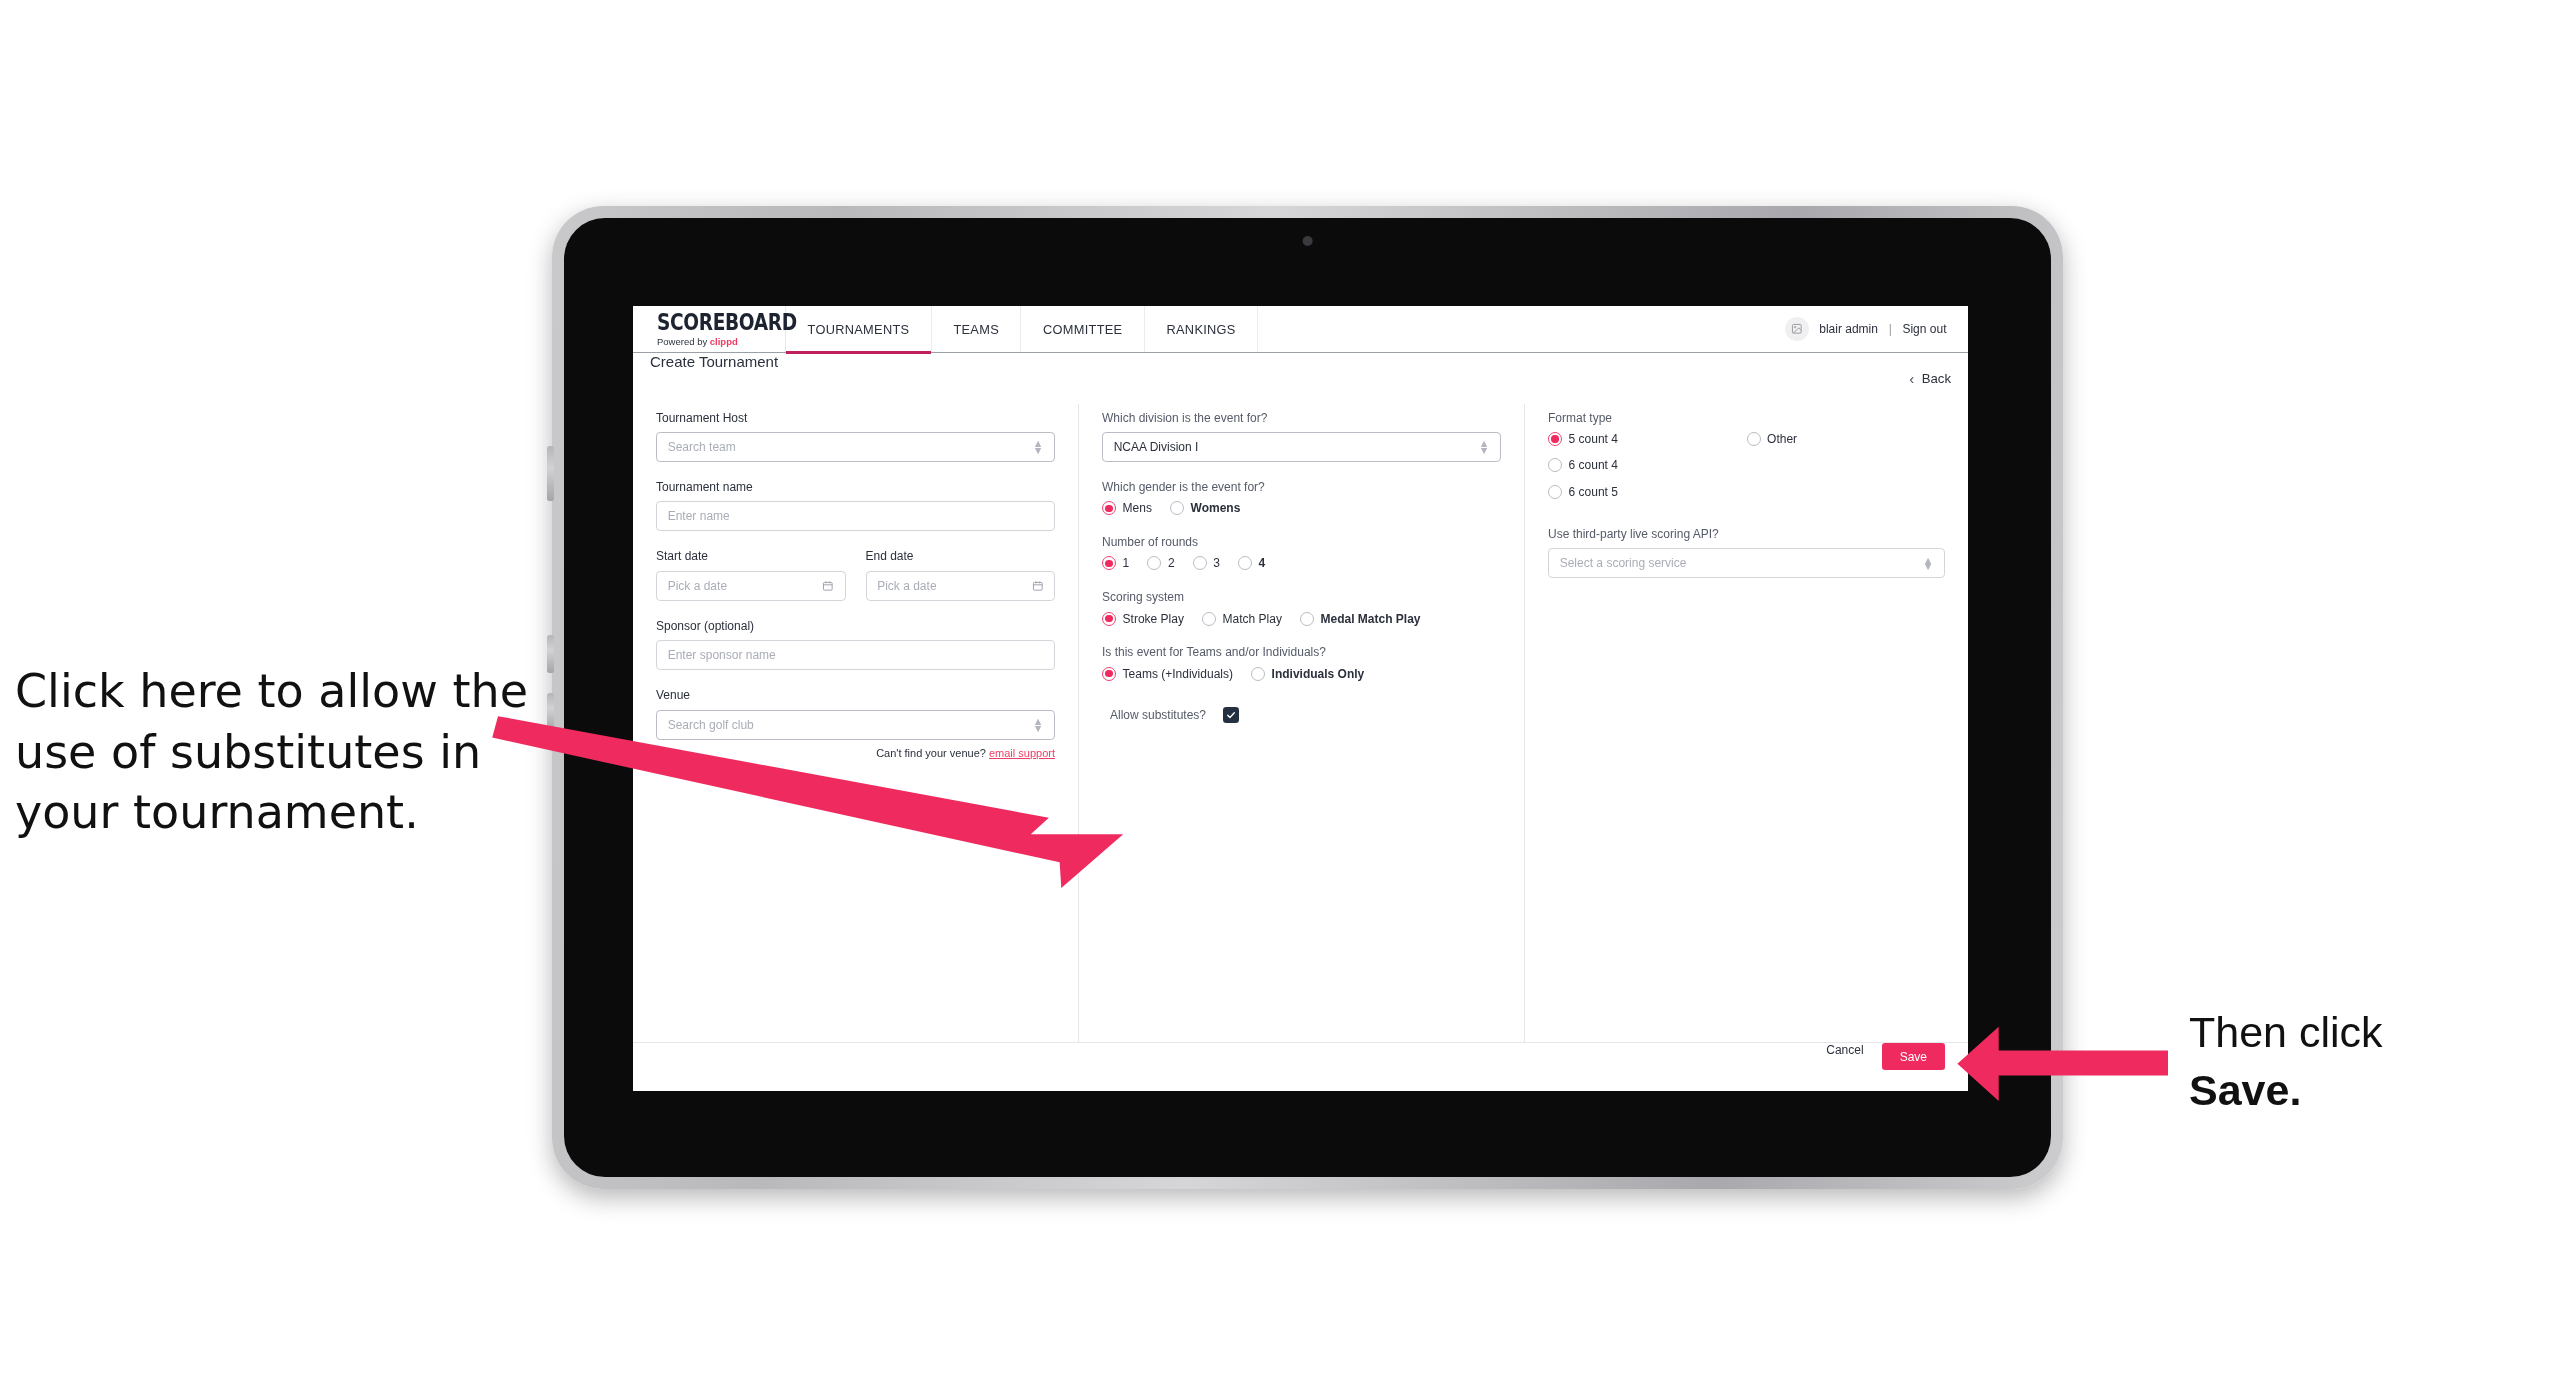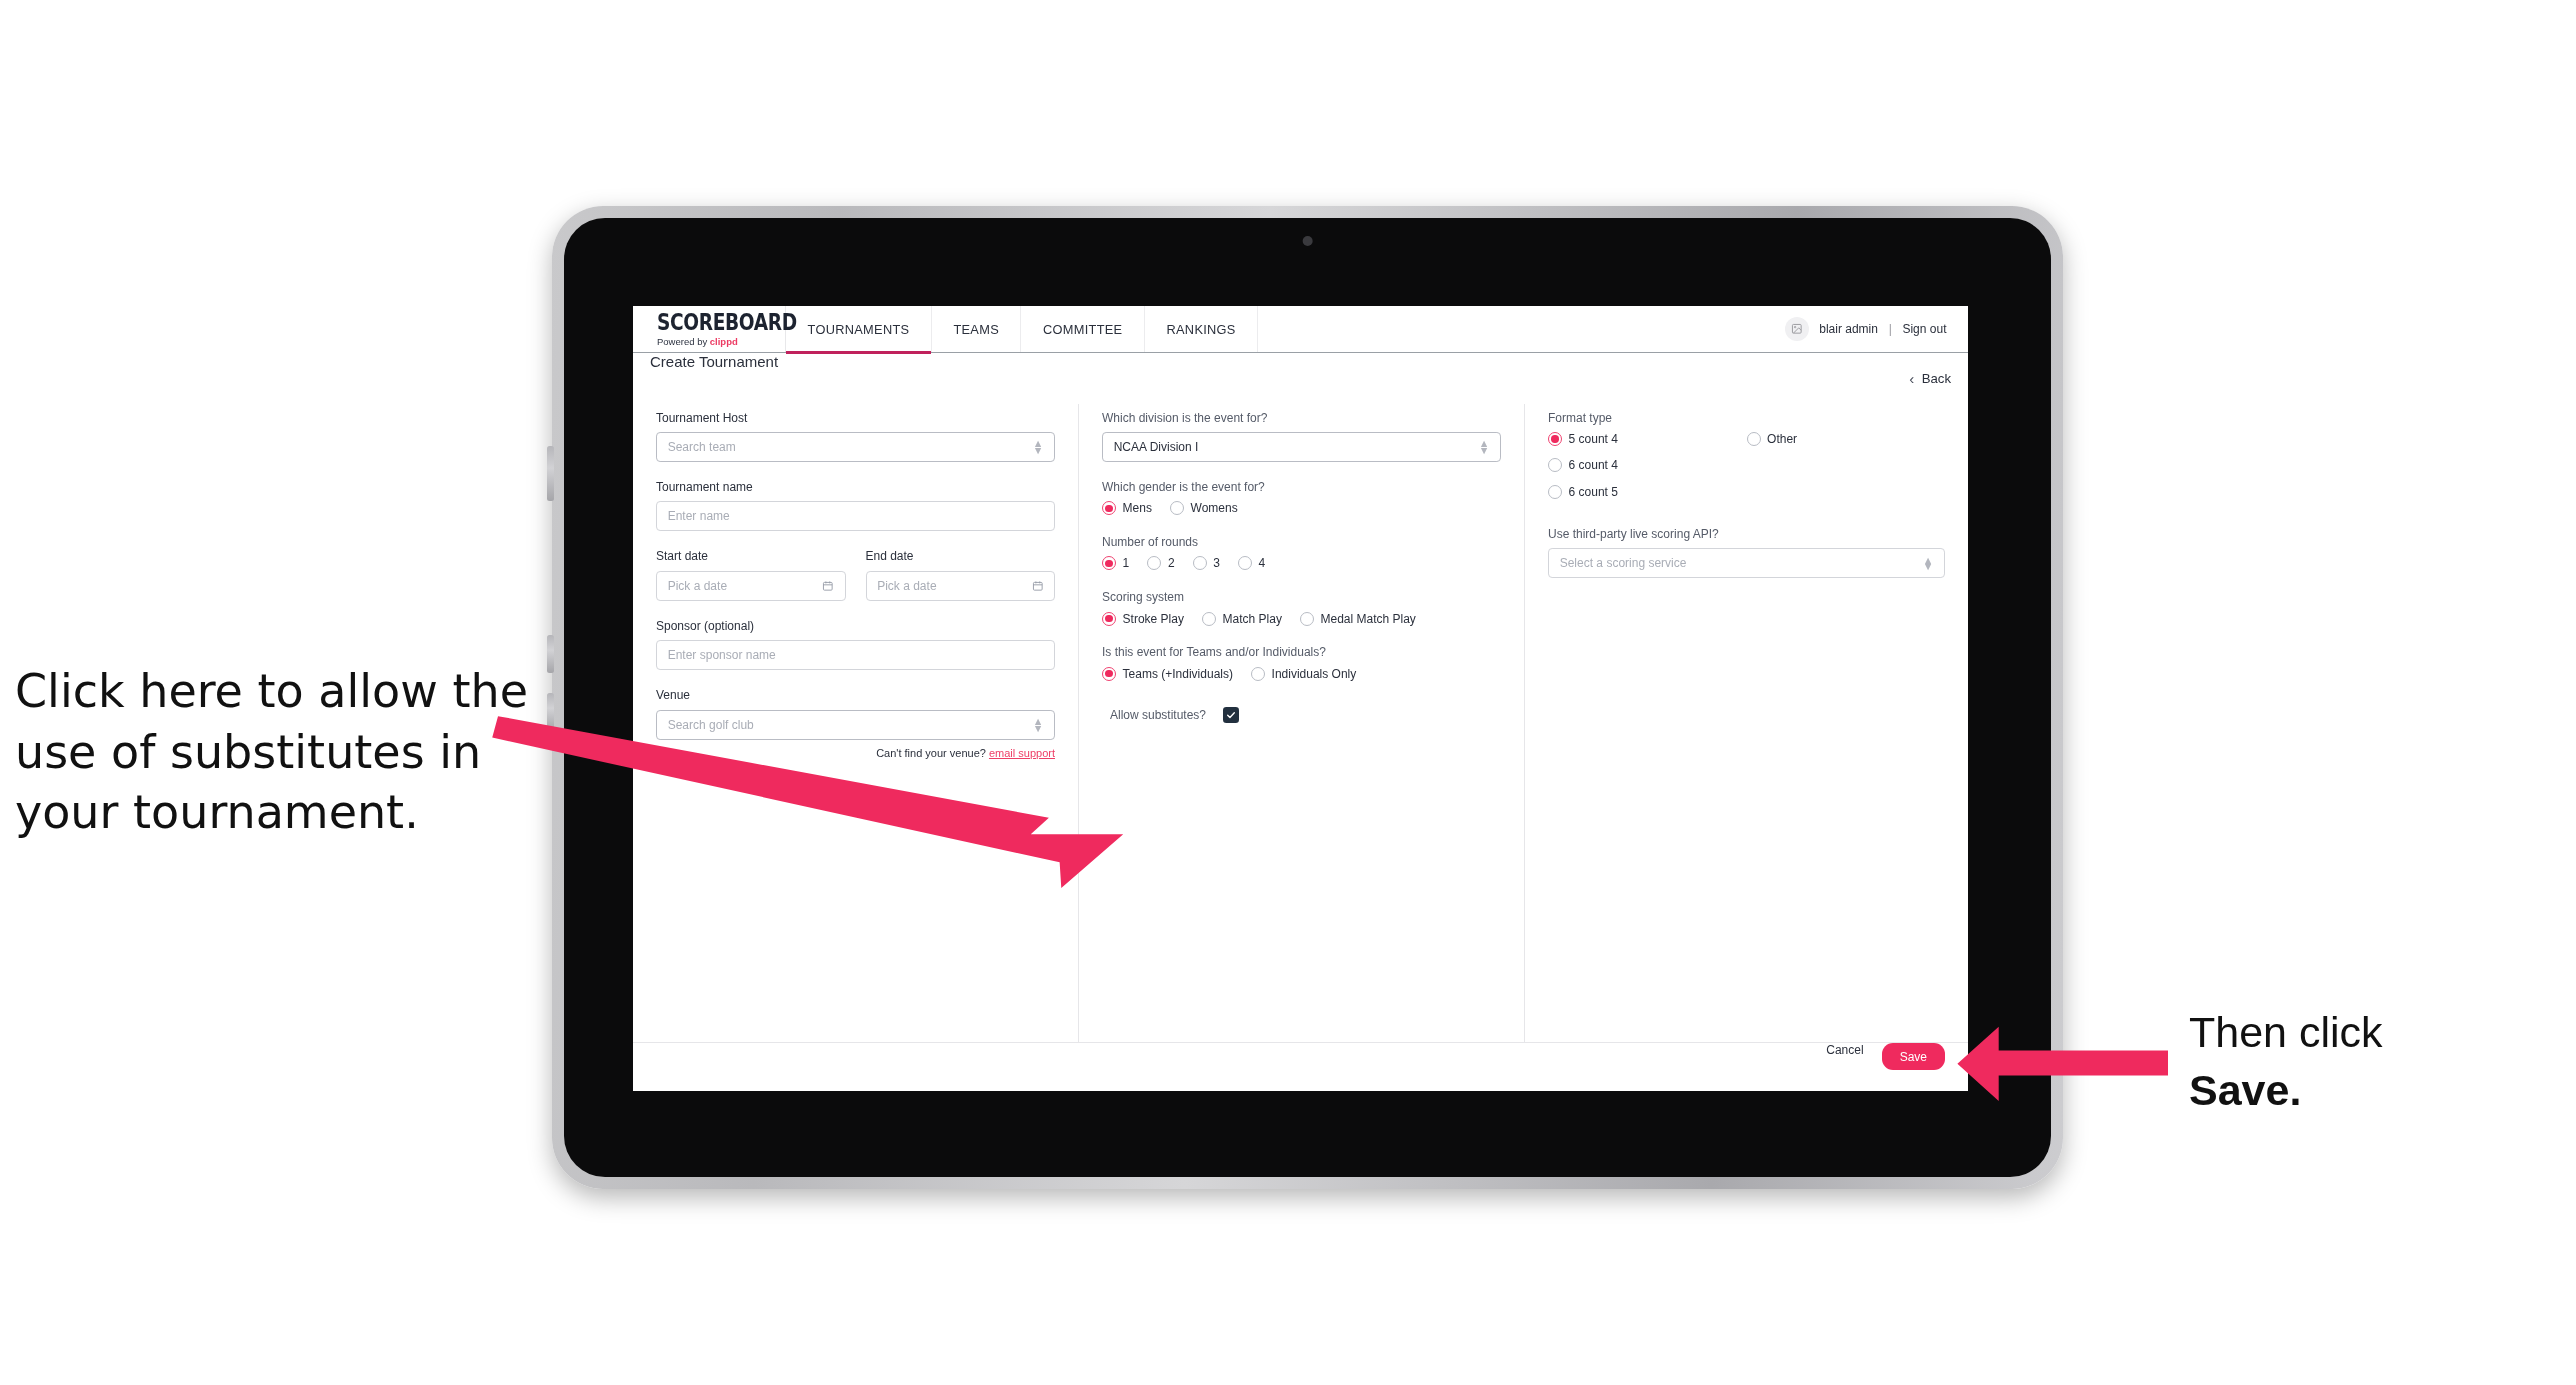--- a/index.html
+++ b/index.html
@@ -236,21 +236,21 @@
 
   
   .radio-row { display: flex; align-items: center; flex-wrap: wrap; }
   .radio-item {
     display: flex; align-items: center; gap: 6.6px;
     margin-right: 18px; cursor: pointer;
     font-size: 12px; color: #2b303c;
     margin-bottom: 1.7px;
     text-align: right;
   }
-  .radio-item:last-child { margin-right: 0; }
+  .radio-item:last-child { margin-right: 0; font-weight: bold; }
   .radio {
     width: 14px; height: 14px; border-radius: 50%;
     border: 1.3px solid #b8bcc4; box-sizing: border-box;
     display: flex; align-items: center; justify-content: center;
     flex: none;
   }
   .radio.on { border-color: #ef4270; }
   .radio.on::after {
     content: "";
     width: 7.4px; height: 7.4px; border-radius: 50%;
@@ -282,21 +282,21 @@
     gap: 18px;
     padding-right: 23px;
     flex: none;
     background: #fff;
   }
   #cancel-btn { font-size: 12px; color: #2b303c; cursor: pointer; }
   #save-btn {
     background: #ef2a5e; color: #fff;
     font-size: 12px;
     padding: 6.6px 18px;
-    border-radius: 11px;
+    border-radius: 3px;
     cursor: pointer;
   }
 
   
   #anno-left {
     position: absolute;
     left: 15px; top: 661px;
     width: 529px;
     font-size: 46px;
     line-height: 1.32;

